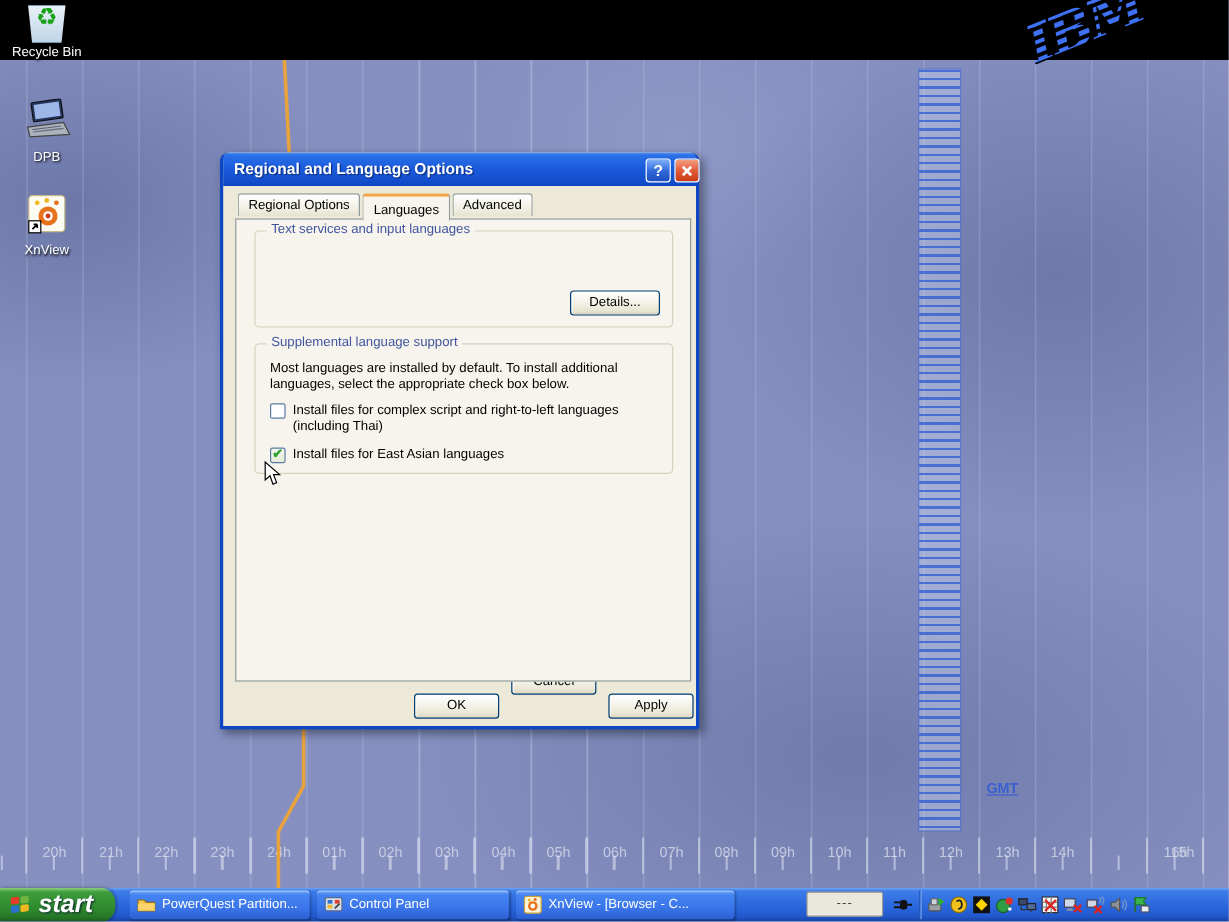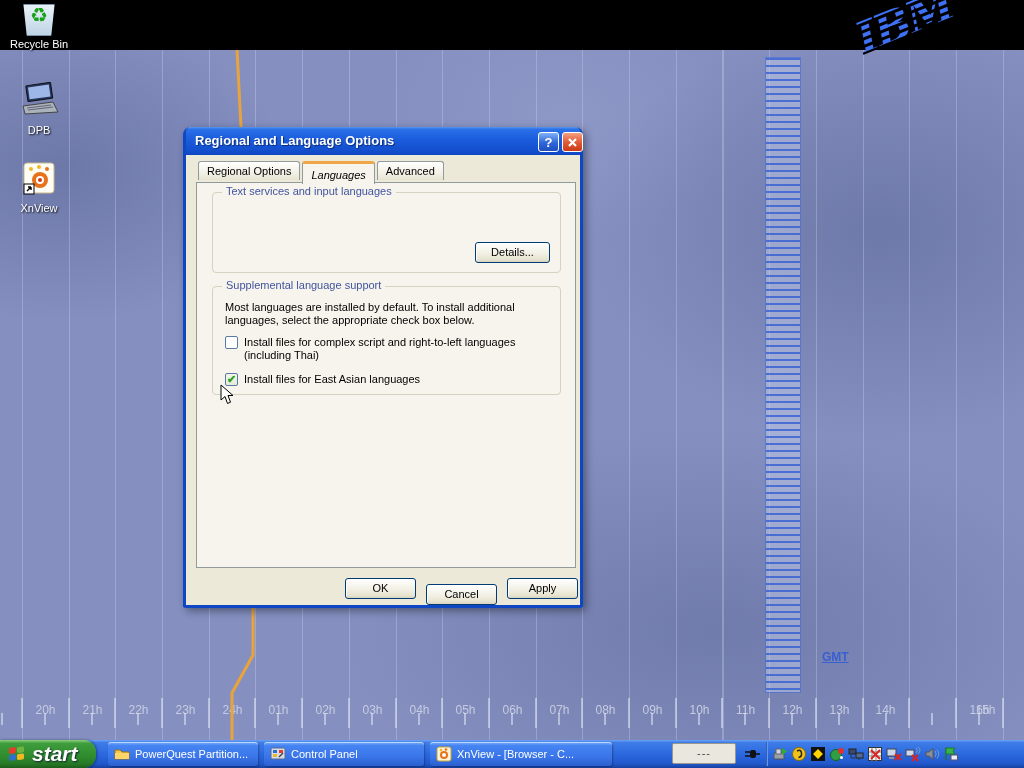--- a/index.html
+++ b/index.html
@@ -64,39 +64,39 @@
     border:1px solid #fff; color:#fff; font-weight:bold; font-size:13px;
     display:flex; align-items:center; justify-content:center; cursor:pointer; }
   .tb-help { left:352px; background:linear-gradient(180deg,#7fb0f8,#2f66d8 55%,#1d4fc0); }
   .tb-close { left:376px; background:linear-gradient(180deg,#f4a083,#e25d38 50%,#c93a16); }
 
   .tabstrip { position:absolute; left:12px; top:34px; height:22px; display:flex; z-index:2; }
   .tab { height:19px; padding:0 8px; margin-right:2px; font-size:11px; line-height:18px;
     background:linear-gradient(180deg,#ffffff,#f0eee1 70%,#e6e3d2);
     border:1px solid #919b9c; border-bottom:none; border-radius:3px 3px 0 0; cursor:pointer; }
   .tab.active { height:23px; line-height:22px; background:#f6f4ec; position:relative; z-index:3;
-    border-top:3px solid #efa648; border-radius:3px 3px 0 0; margin-bottom:-1px;font-style:italic; }
+    border-top:3px solid #efa648; border-radius:3px 3px 0 0; margin-bottom:-1px; }
 
   .tabpanel { position:absolute; left:10px; top:55px; width:380px; height:386px;
     background:#f6f4ec; border:1px solid #919b9c; z-index:1; }
 
   .groupbox { position:absolute; border:1px solid #d5d2bf; border-radius:4px; }
   .groupbox .legend { position:absolute; top:-8px; left:9px; padding:0 4px; background:#f6f4ec;
     font-size:11px; color:#41549f; }
   .gb-body { position:absolute; left:12px; top:14px; width:332px; font-size:11px; color:#000; line-height:13px; }
   .gb1 { left:15px; top:9px; width:349px; height:81px;text-decoration:underline; }
   .gb2 { left:15px; top:103px; width:349px; height:109px; }
 
   .xp-btn { position:absolute; height:21px; font-size:11px; color:#000; text-align:center;
     line-height:19px; border:1px solid #003c74; border-radius:3px; cursor:pointer;
     background:linear-gradient(180deg,#ffffff 0%,#f2f0e4 55%,#e7e4d1 85%,#d8d4bf 100%);
     box-shadow:inset 1px 1px 0 #fff; }
   .details-btn { right:10px; bottom:9px; width:75px; }
   .ok-btn { left:159px; top:451px; width:71px; }
-  .cancel-btn { left:240px; top:457px; width:71px; }
+  .cancel-btn { left:240px; top:431px; width:71px; }
   .apply-btn { left:321px; top:451px; width:71px; }
 
   .cbrow { position:absolute; left:12px; display:flex; }
   .cbrow .box { width:13px; height:13px; flex:0 0 13px; margin-top:0; background:#fff;
     border:1px solid #5a7aa6; border-radius:2px; cursor:pointer;
     display:flex; align-items:center; justify-content:center;
     font-size:11px; line-height:1; color:#2ca12c; font-weight:bold; }
   .cbrow .box.checked { background:linear-gradient(180deg,#f4f4ea,#e6ecd8); }
   .cbrow label { margin-left:6px; font-size:11px; line-height:13px; width:318px; cursor:pointer; }
   .cb1 { top:49px; } .cb2 { top:86px; }

